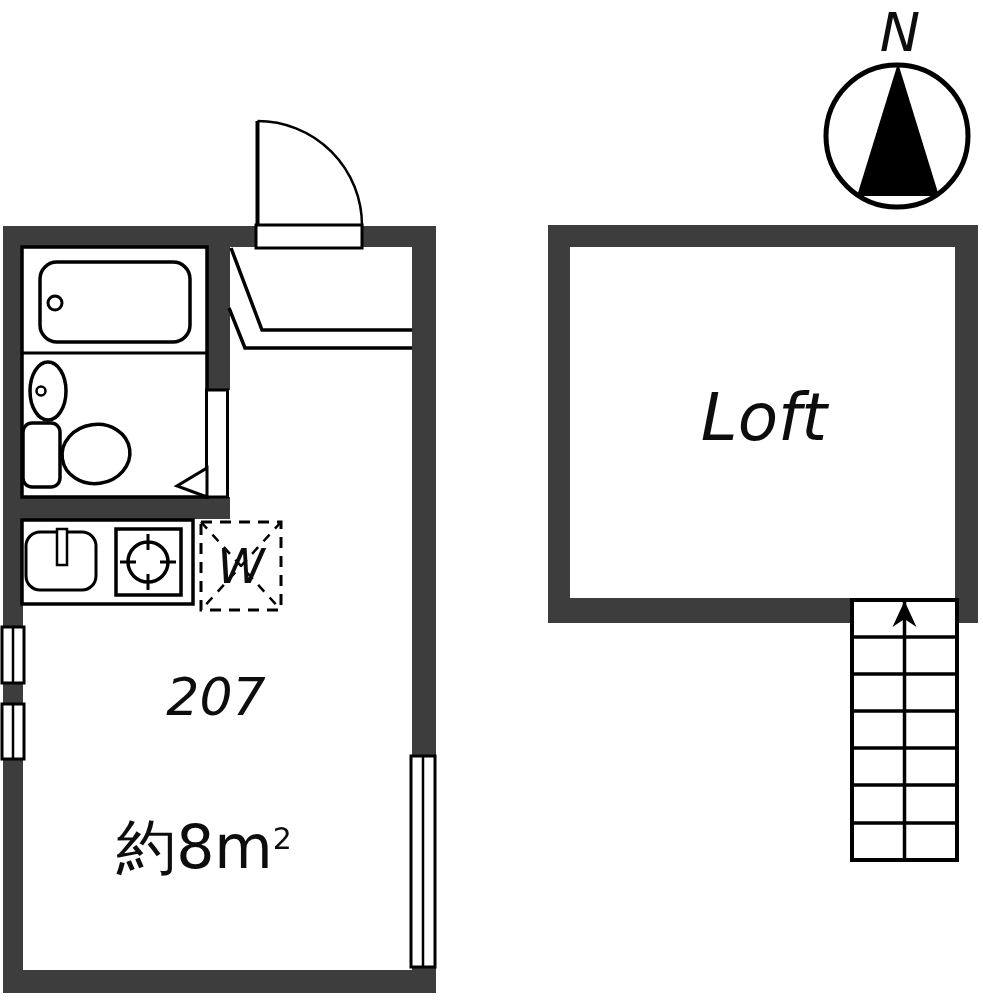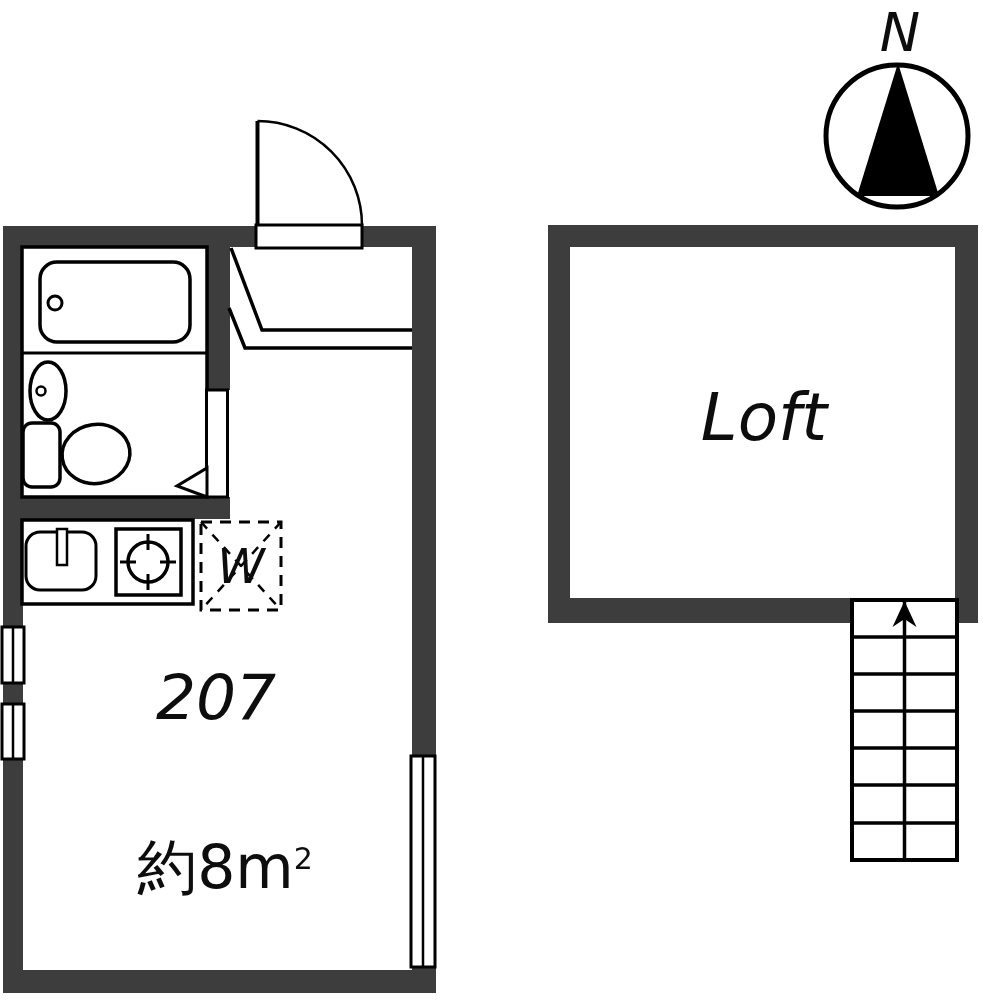--- a/index.html
+++ b/index.html
@@ -132,23 +132,23 @@
       <circle cx="897" cy="136" r="71" fill="var(--floor)" stroke="var(--line)" stroke-width="5"></circle>
       <polygon points="898,63 857,196 939,196" fill="var(--line)"></polygon>
     </g>
   </svg>
 
   <div class="lbl it" style="left:900px;top:33px;font-size:54px;">N</div>
 
 
   <div class="lbl it" style="left:241px;top:566px;font-size:48px;">W</div>
 
-  <div class="lbl it" style="left:216px;top:697px;font-size:63px;">207</div>
+  <div class="lbl it" style="left:216px;top:697px;font-size:52px;">207</div>
 
 
-  <div class="lbl" style="left:225px;top:847px;font-size:60px;margin-top:20px;">
+  <div class="lbl" style="left:204px;top:847px;font-size:60px;">
     <span>約8m</span><span class="sup">2</span>
   </div>
 
   <div class="lbl it" style="left:764px;top:382px;font-size:66px;margin-top:36px;">Loft</div>
 
 
 </div>
 
 </body></html>

